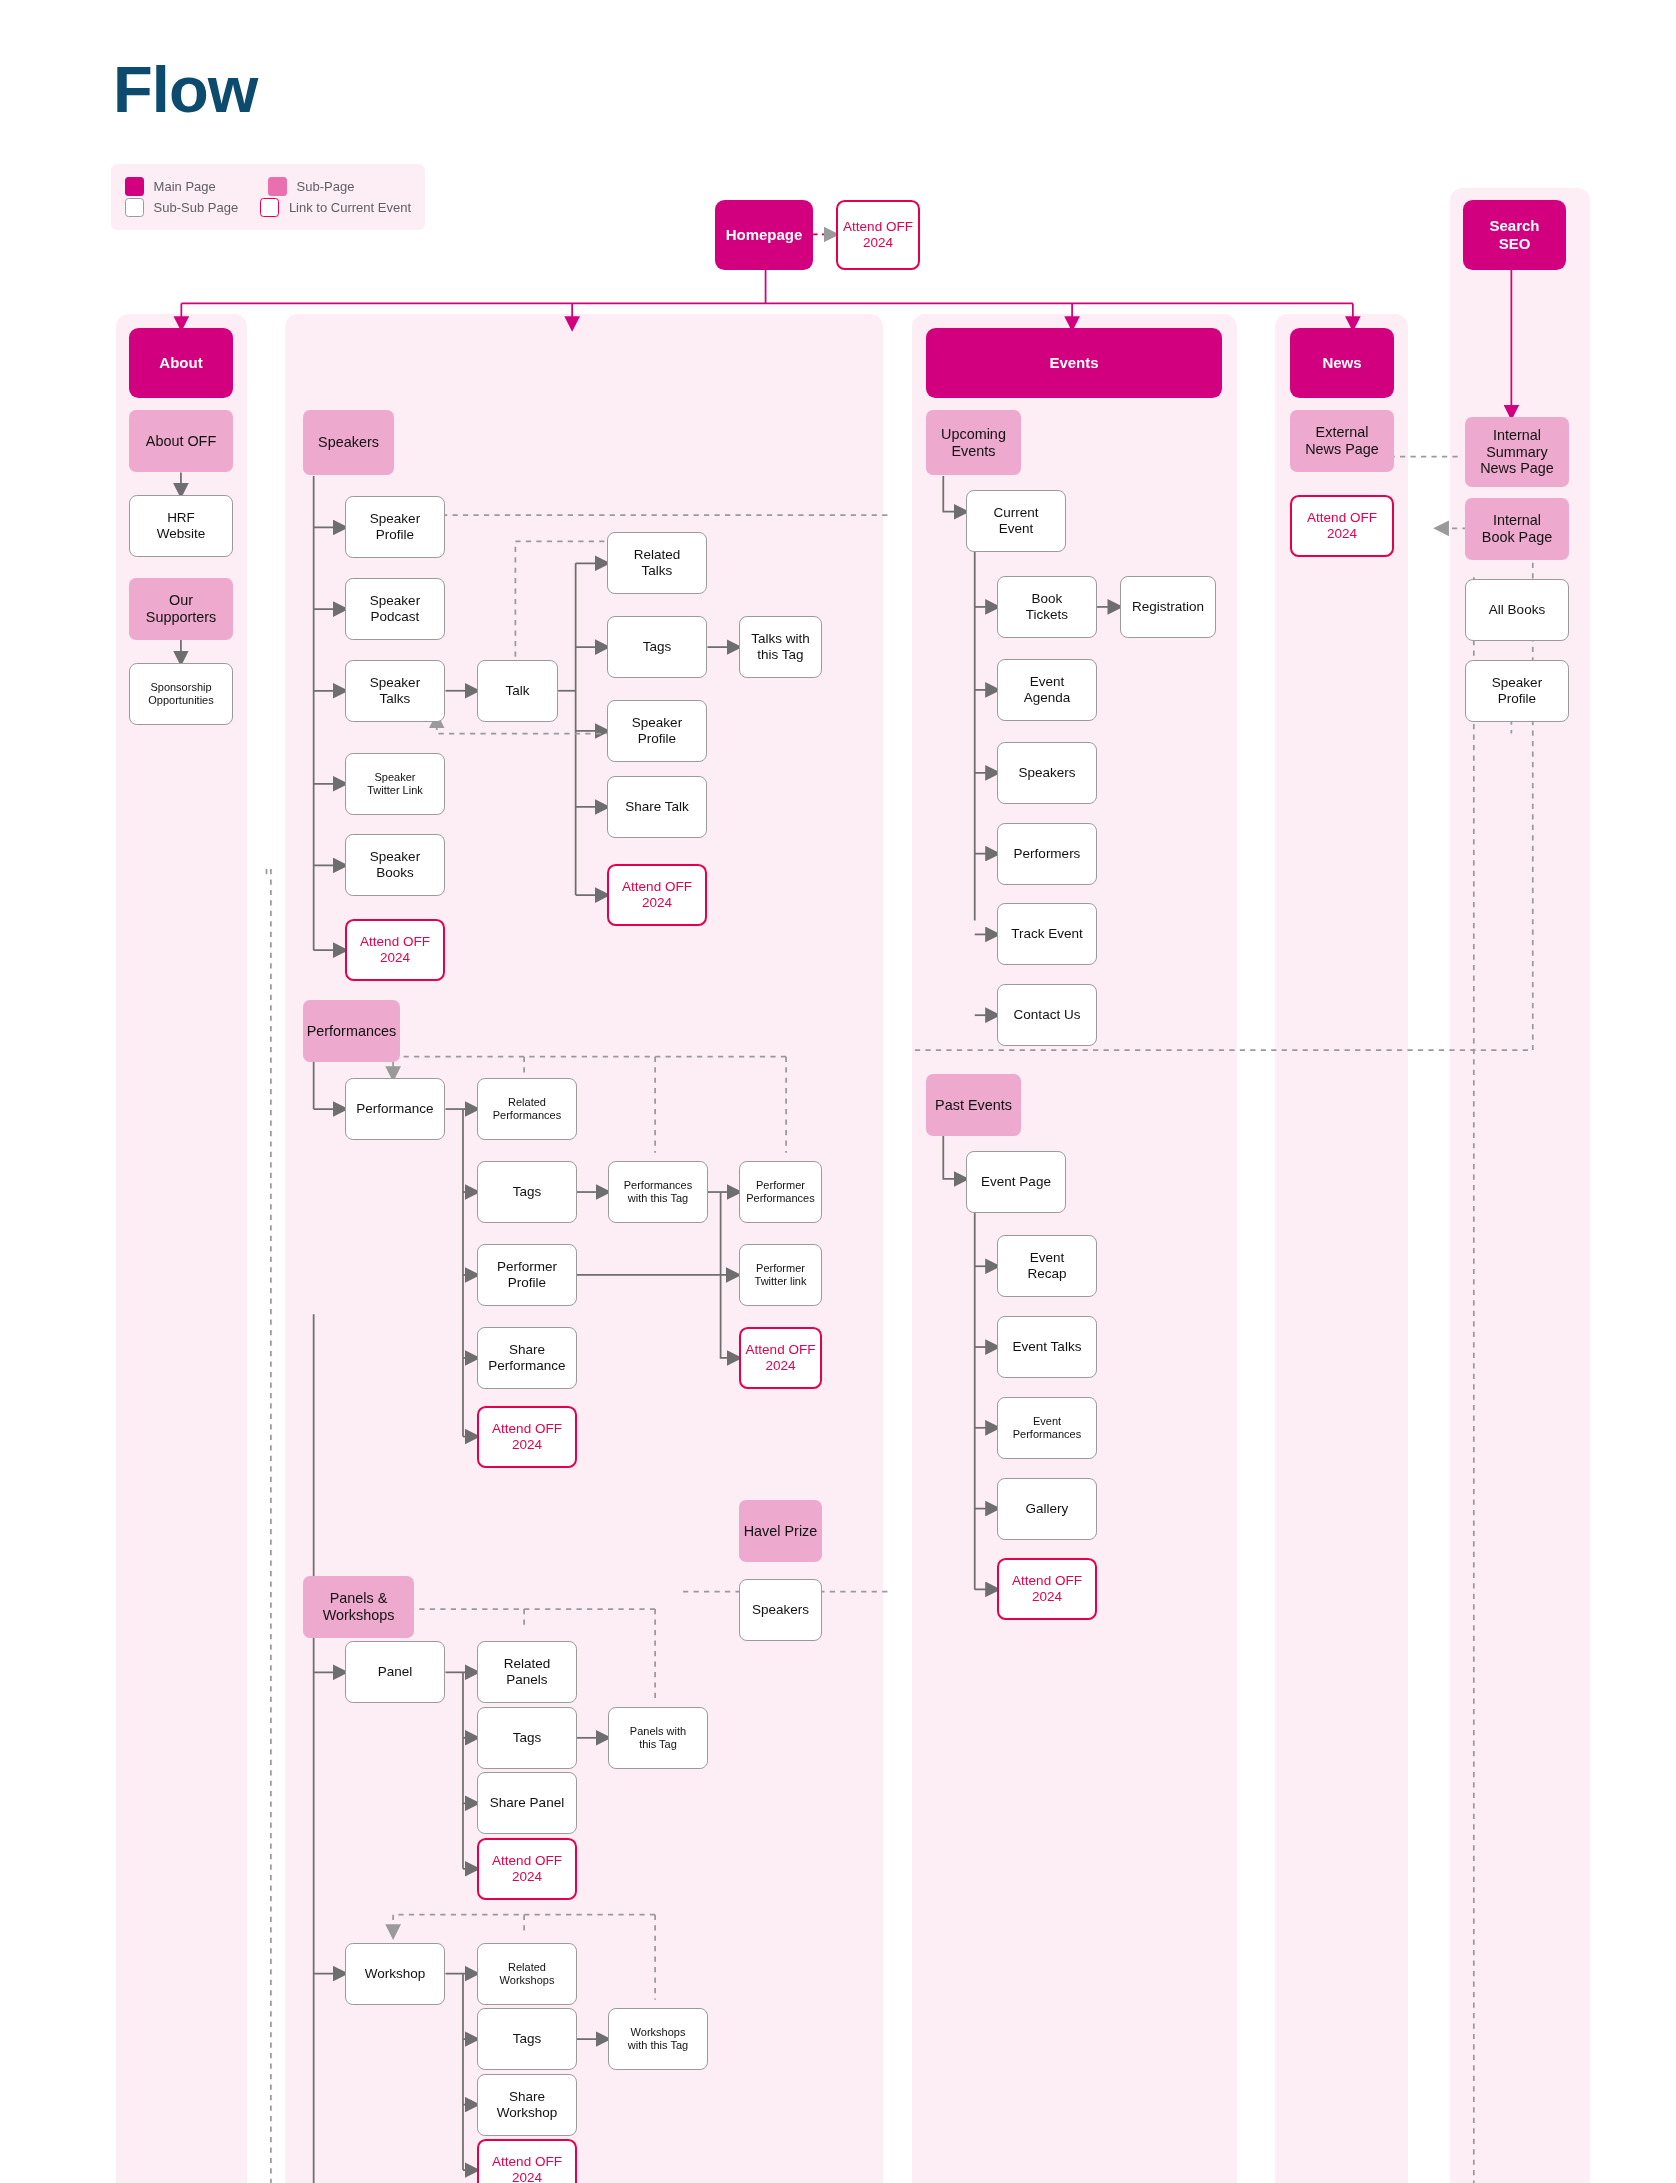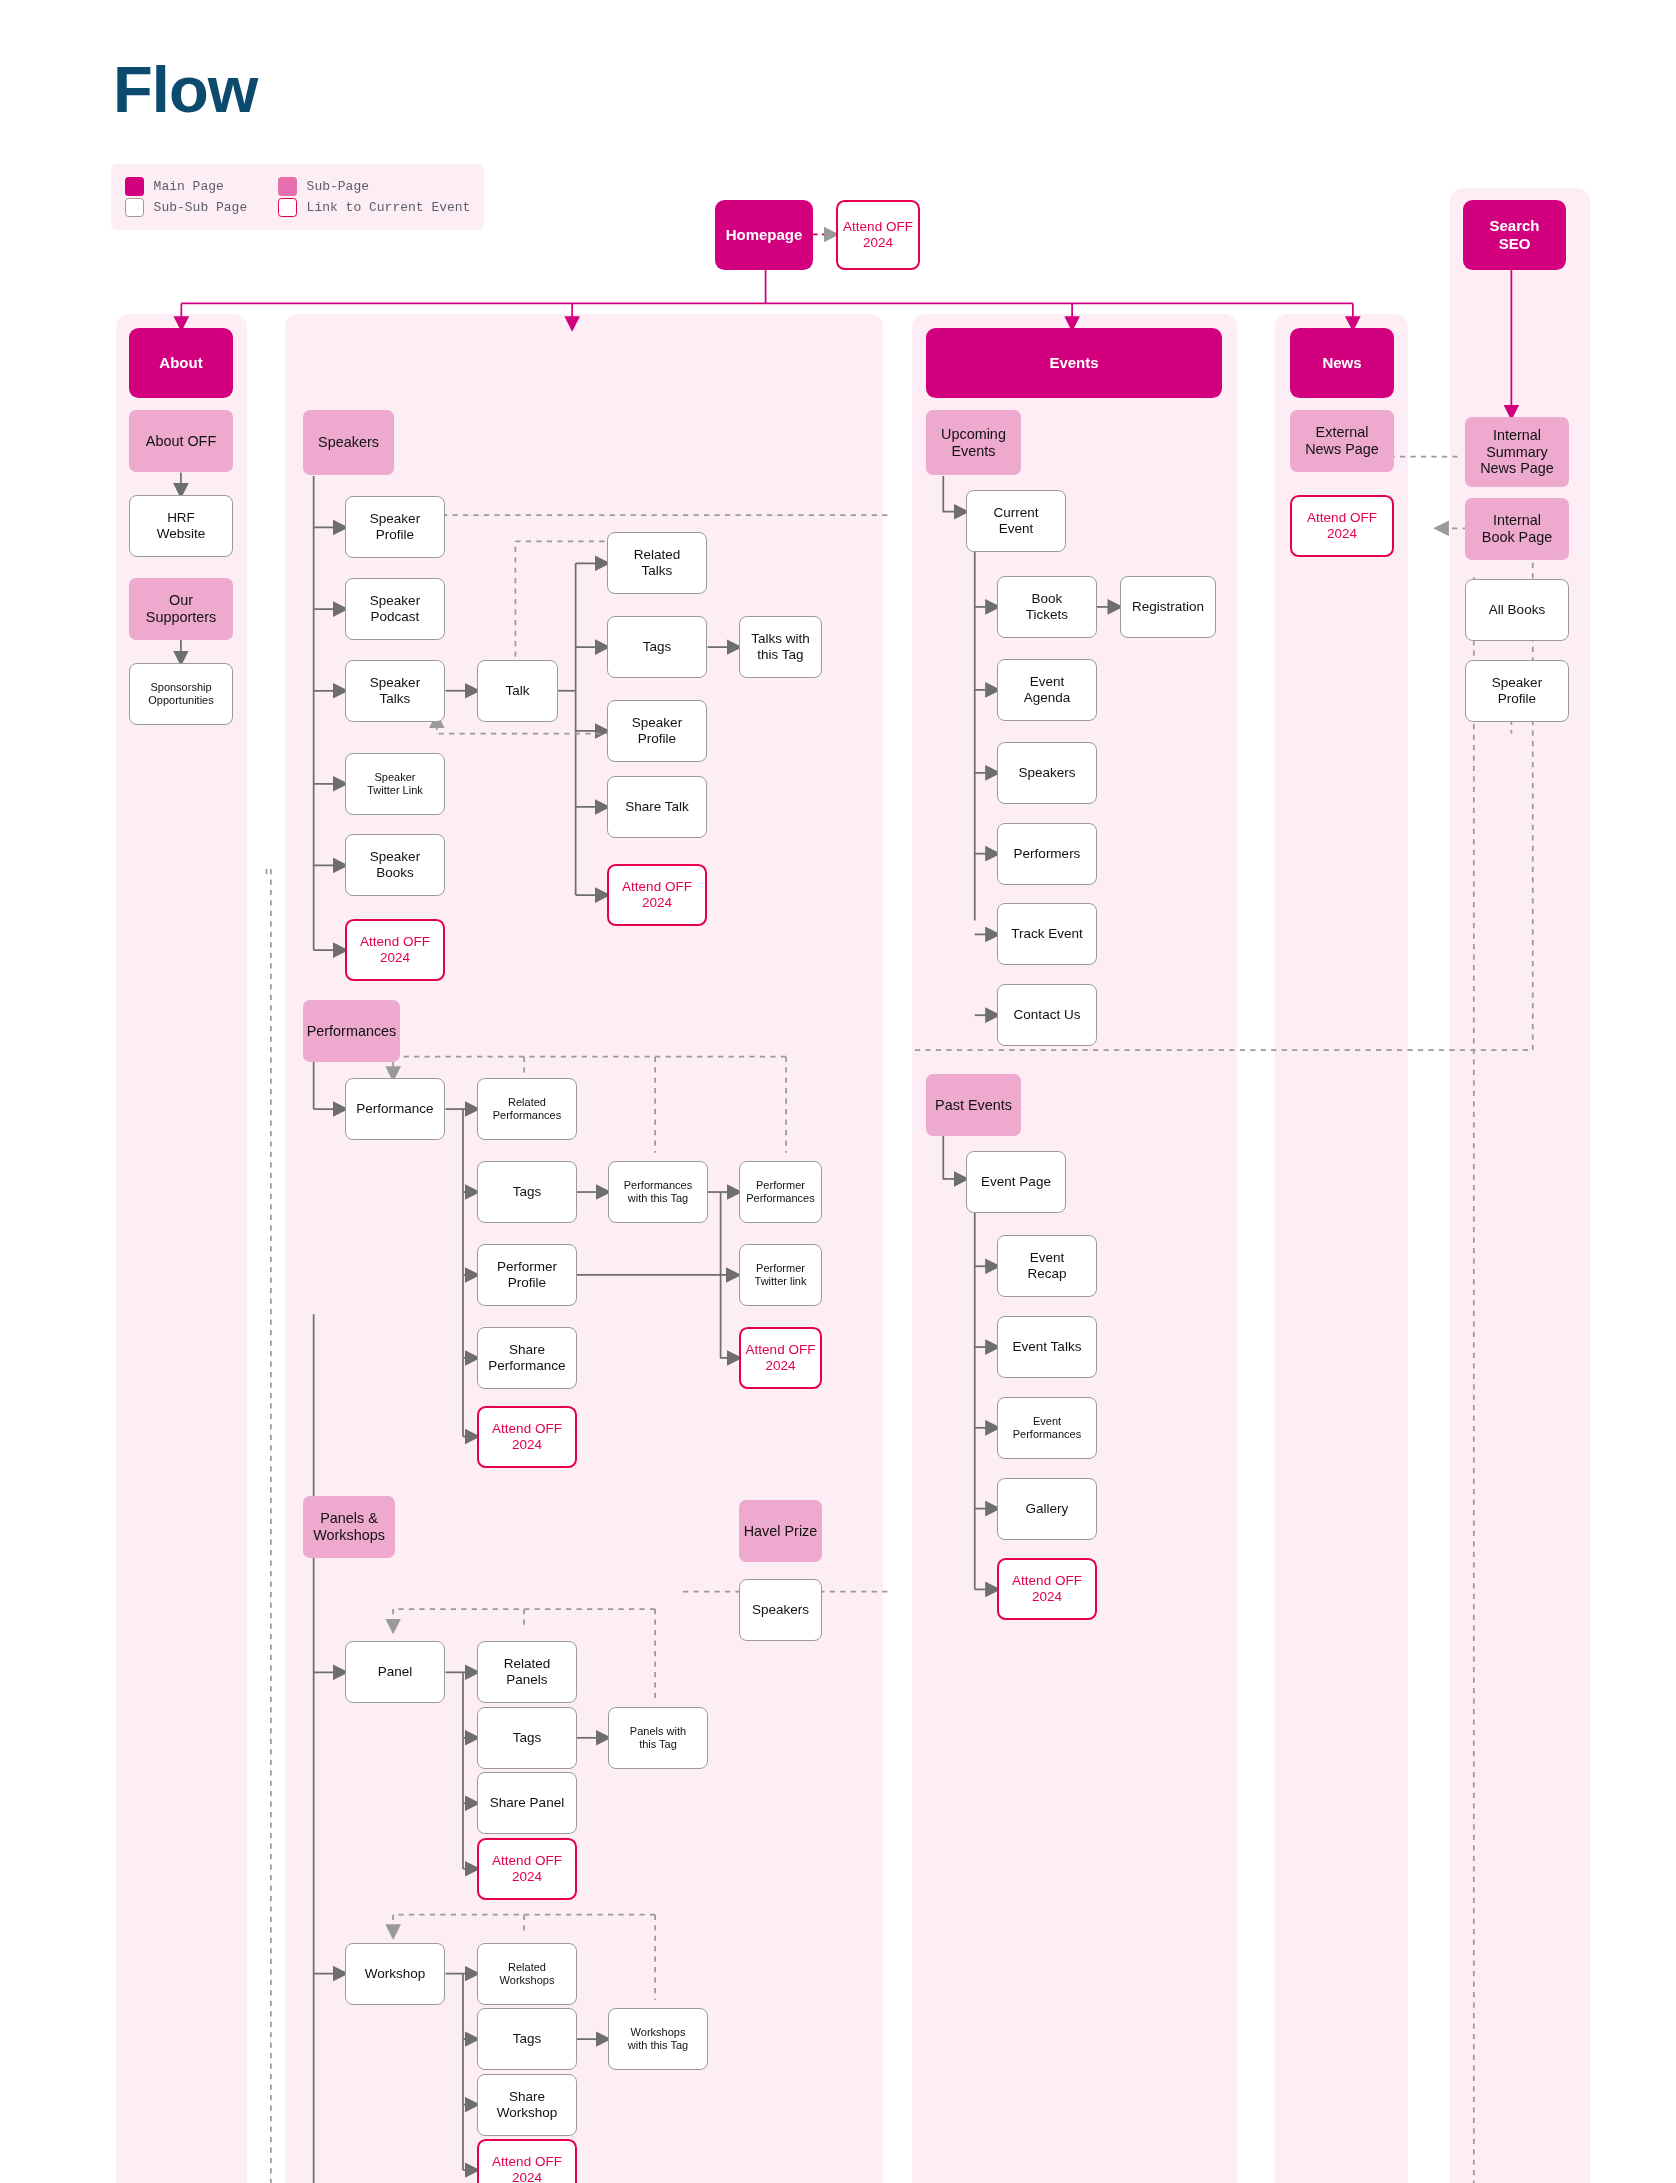--- a/index.html
+++ b/index.html
@@ -13,24 +13,23 @@
 
   
   .page-title{
     position:absolute; left:113px; top:57px;
     font-size:65px; font-weight:700; letter-spacing:-0.9px; color:#0c4a6e;
     line-height:1;
   }
 
   
   .legend{
-    position:absolute; left:111px; top:164px; width:373px; height:66px;
+    position:absolute; left:111px; top:164px; width:314px; height:66px;
     background:#fdeef5; border-radius:6.1px;
     padding:12.2px 14px;
-    font-family:Liberation Mono, monospace;
   }
   .legend-row{ display:flex; height:21px; align-items:center; }
   .legend-cell{ display:flex; align-items:center; width:153px; }
   .sw{ width:19px; height:19px; border-radius:3.5px; flex:0 0 auto; }
   .sw-main{ background:#d2007f; }
   .sw-sub{ background:#e96fae; }
   .sw-subsub{ background:#fff; border:1.3px solid #9b9b9b; }
   .sw-link{ background:#fff; border:1.3px solid #e4004b; }
   .legend-label{ margin-left:9.6px; font-size:13px; color:#5e5e66; white-space:nowrap; }
 
@@ -267,21 +266,21 @@
   <div class="node n-leaf small" style="left:477px; top:1078px; width:100px; height:62px;">Related<br>Performances</div>
   <div class="node n-leaf" style="left:477px; top:1161px; width:100px; height:62px;">Tags</div>
   <div class="node n-leaf" style="left:477px; top:1244px; width:100px; height:62px;">Performer<br>Profile</div>
   <div class="node n-leaf" style="left:477px; top:1327px; width:100px; height:62px;">Share<br>Performance</div>
   <div class="node n-link" style="left:477px; top:1406px; width:100px; height:62px;">Attend OFF<br>2024</div>
   <div class="node n-leaf small" style="left:608px; top:1161px; width:100px; height:62px;">Performances<br>with this Tag</div>
   <div class="node n-leaf small" style="left:739px; top:1161px; width:83px; height:62px;">Performer<br>Performances</div>
   <div class="node n-leaf small" style="left:739px; top:1244px; width:83px; height:62px;">Performer<br>Twitter link</div>
   <div class="node n-link" style="left:739px; top:1327px; width:83px; height:62px;">Attend OFF<br>2024</div>
 
-  <div class="node n-sub" style="left:303px; top:1496px; width:92px; height:62px;text-align:center;">Panels &amp;<br>Workshops</div>
+  <div class="node n-sub" style="left:303px; top:1576px; width:111px; height:62px;text-align:center;">Panels &amp;<br>Workshops</div>
   <div class="node n-leaf" style="left:345px; top:1641px; width:100px; height:62px;">Panel</div>
   <div class="node n-leaf" style="left:477px; top:1641px; width:100px; height:62px;">Related<br>Panels</div>
   <div class="node n-leaf" style="left:477px; top:1707px; width:100px; height:62px;">Tags</div>
   <div class="node n-leaf" style="left:477px; top:1772px; width:100px; height:62px;">Share Panel</div>
   <div class="node n-link" style="left:477px; top:1838px; width:100px; height:62px;">Attend OFF<br>2024</div>
   <div class="node n-leaf small" style="left:608px; top:1707px; width:100px; height:62px;">Panels with<br>this Tag</div>
 
   <div class="node n-leaf" style="left:345px; top:1943px; width:100px; height:62px;">Workshop</div>
   <div class="node n-leaf small" style="left:477px; top:1943px; width:100px; height:62px;">Related<br>Workshops</div>
   <div class="node n-leaf" style="left:477px; top:2008px; width:100px; height:62px;">Tags</div>

